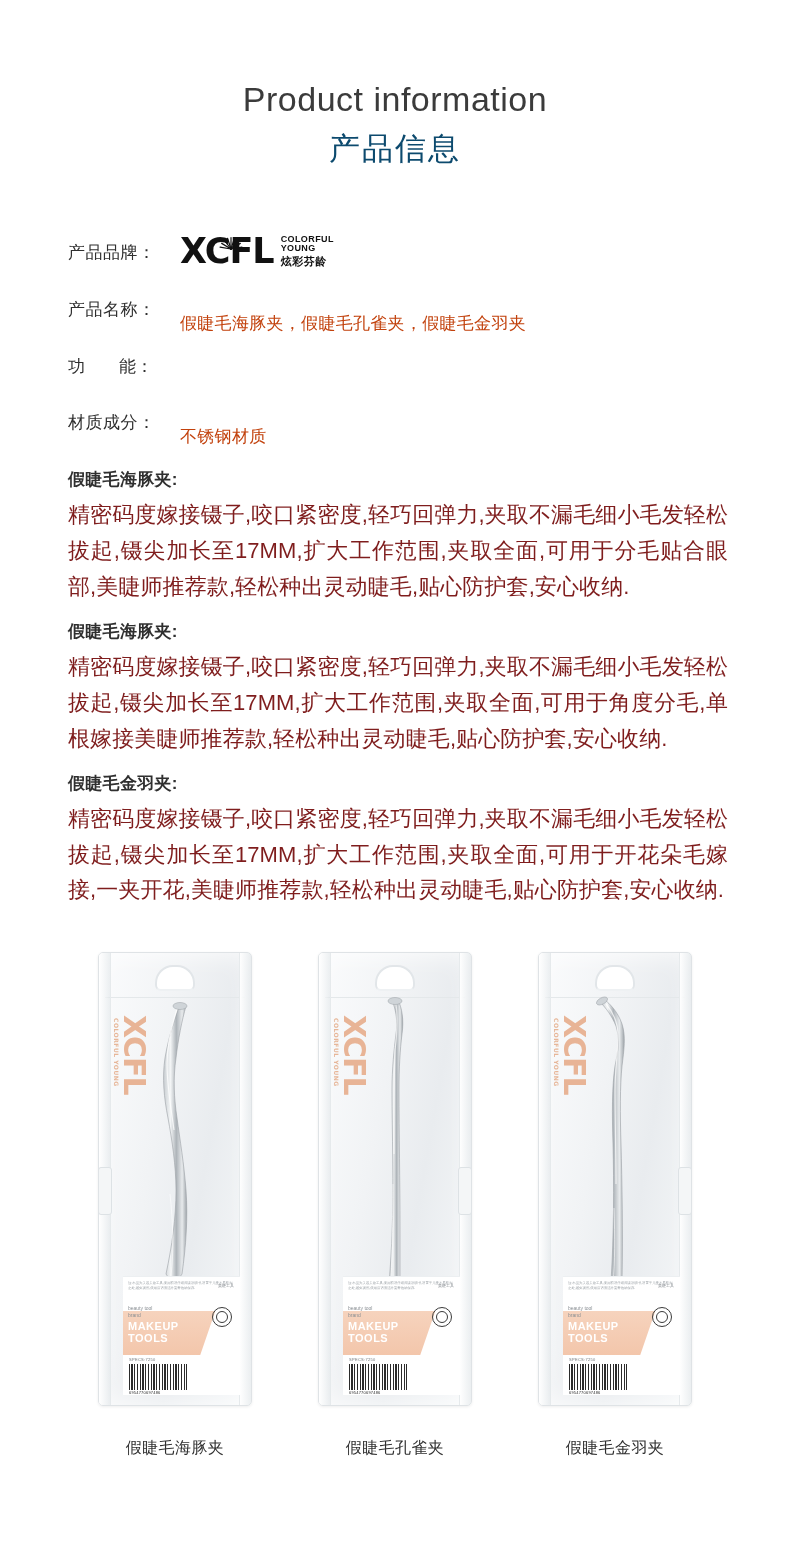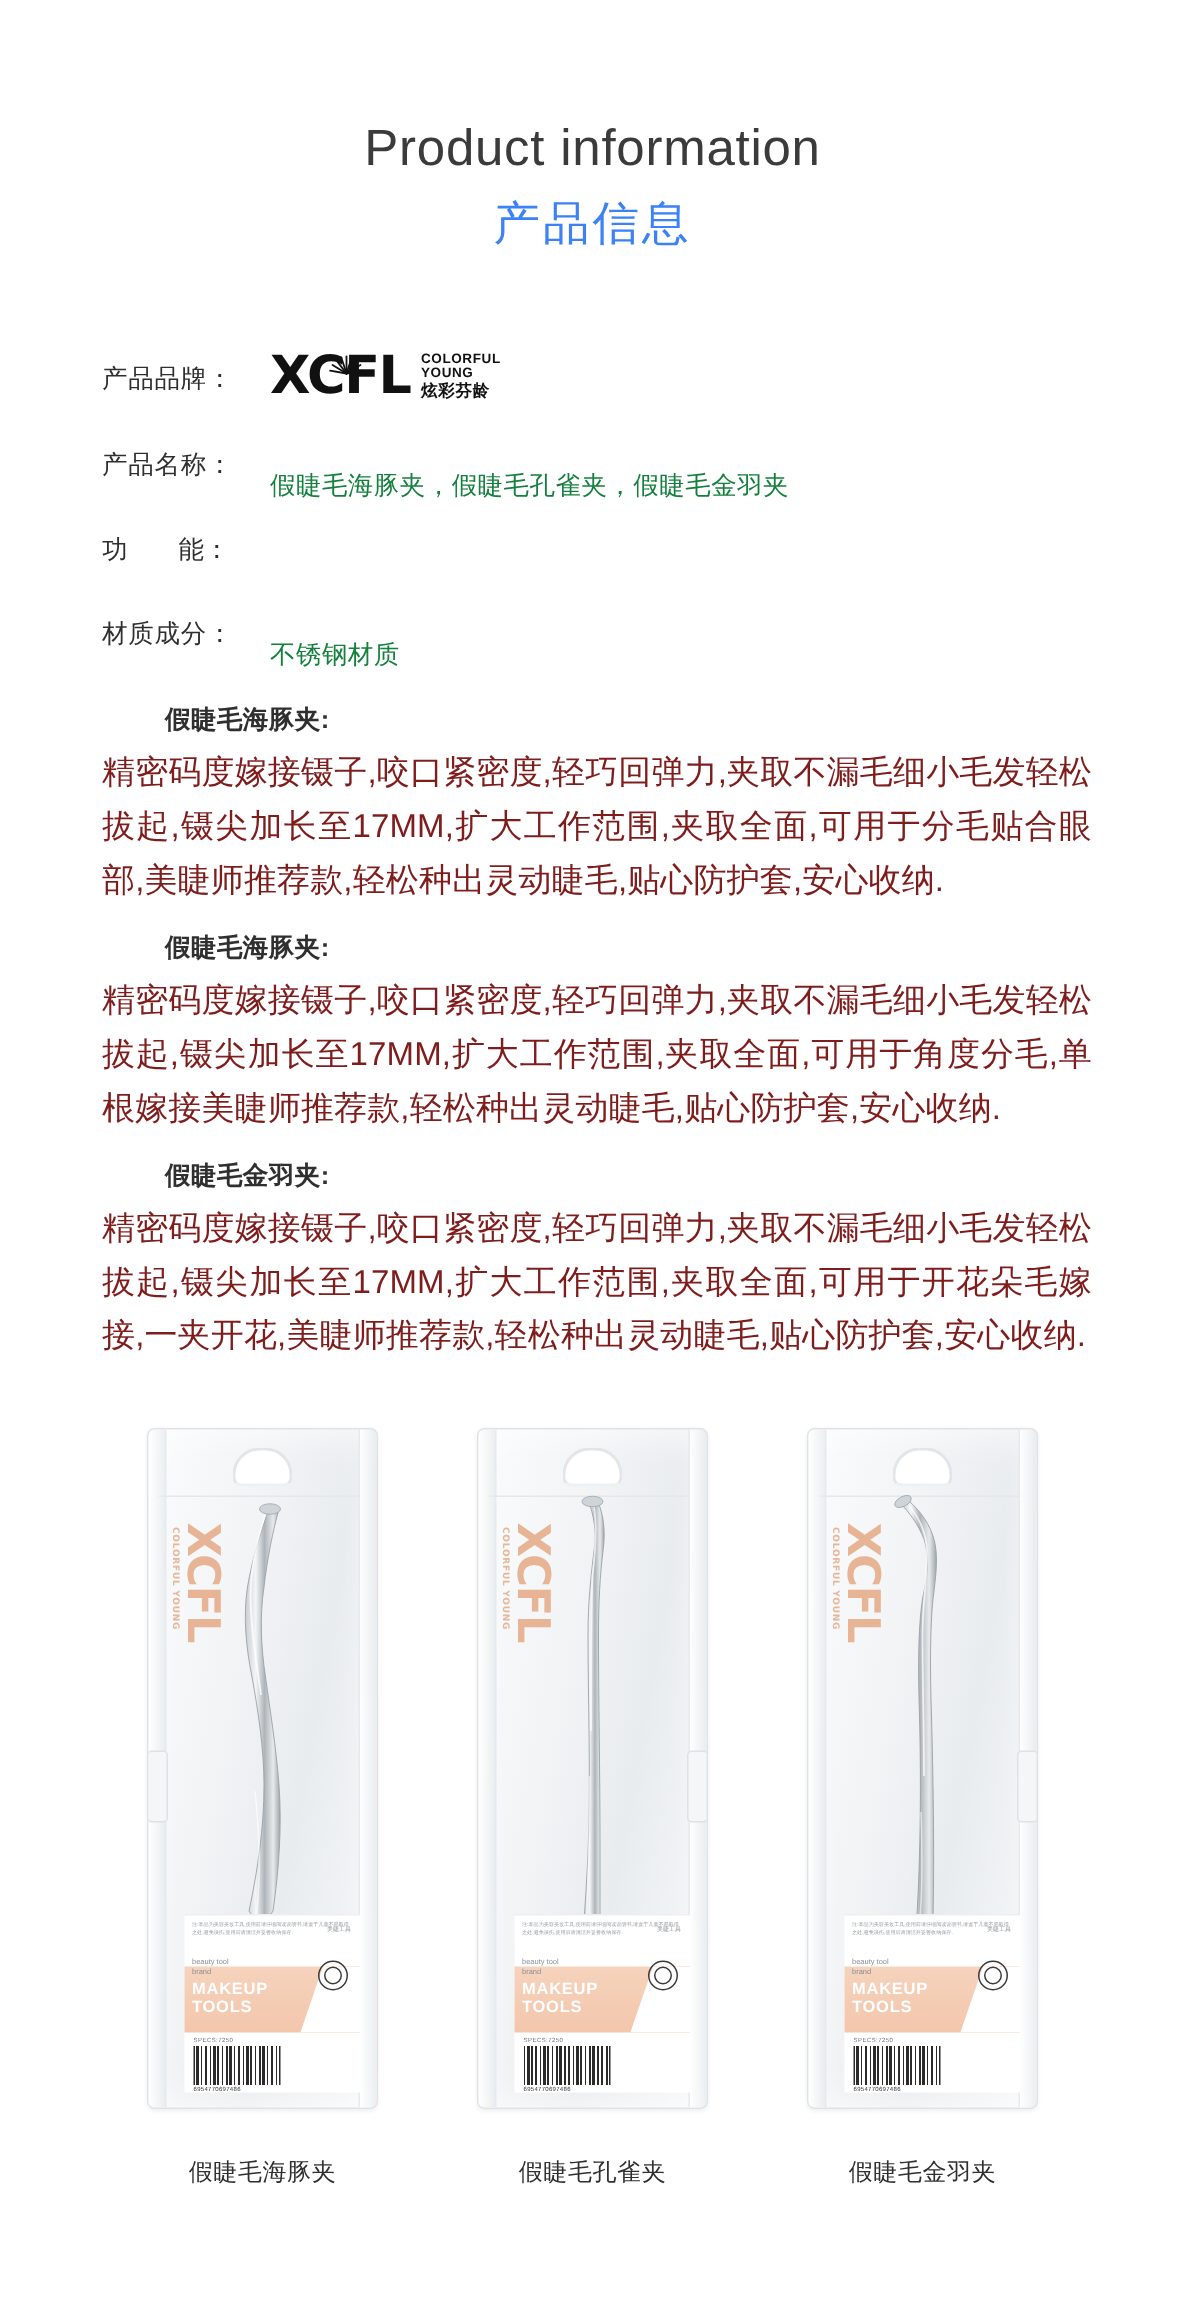--- a/index.html
+++ b/index.html
@@ -30,21 +30,21 @@
     font-size: 34px;
     font-weight: 400;
     letter-spacing: 0.5px;
     color: #3b3b3b;
     line-height: 1.15;
   }
   .header .title-cn {
     font-size: 31px;
     font-weight: 400;
     letter-spacing: 2px;
-    color: #3b82f6;
+    color: #0c4a6e;
     line-height: 1.3;
     margin-top: 10px;
   }
 
   
   .specs {
     margin: 66px 0 0 0;
     padding: 0 62px 0 68px;
   }
   .spec-row {
@@ -63,21 +63,21 @@
   }
   .spec-label.spaced {
     letter-spacing: 0;
   }
   .spec-label .gap {
     display: inline-block;
     width: 34px;
   }
   .spec-value {
     font-size: 17px;
-    color: #15803d;
+    color: #c2410c;
     letter-spacing: 0.3px;
     margin-top: 28px;
   }
   .spec-row.brand-row {
     margin-bottom: 14px;
     align-items: center;
   }
 
   
   .brand-lockup {
@@ -130,21 +130,20 @@
   }
   .feature-block {
     margin-bottom: 16px;
   }
   .feature-title {
     font-size: 17px;
     font-weight: 700;
     color: #2f2f2f;
     letter-spacing: 0.3px;
     margin-bottom: 6px;
-    margin-left: 42px;
   }
   .feature-body {
     font-size: 22px;
     line-height: 1.62;
     color: #7f1d1d;
     letter-spacing: 0.1px;
     text-align: justify;
     text-justify: inter-character;
   }
 

